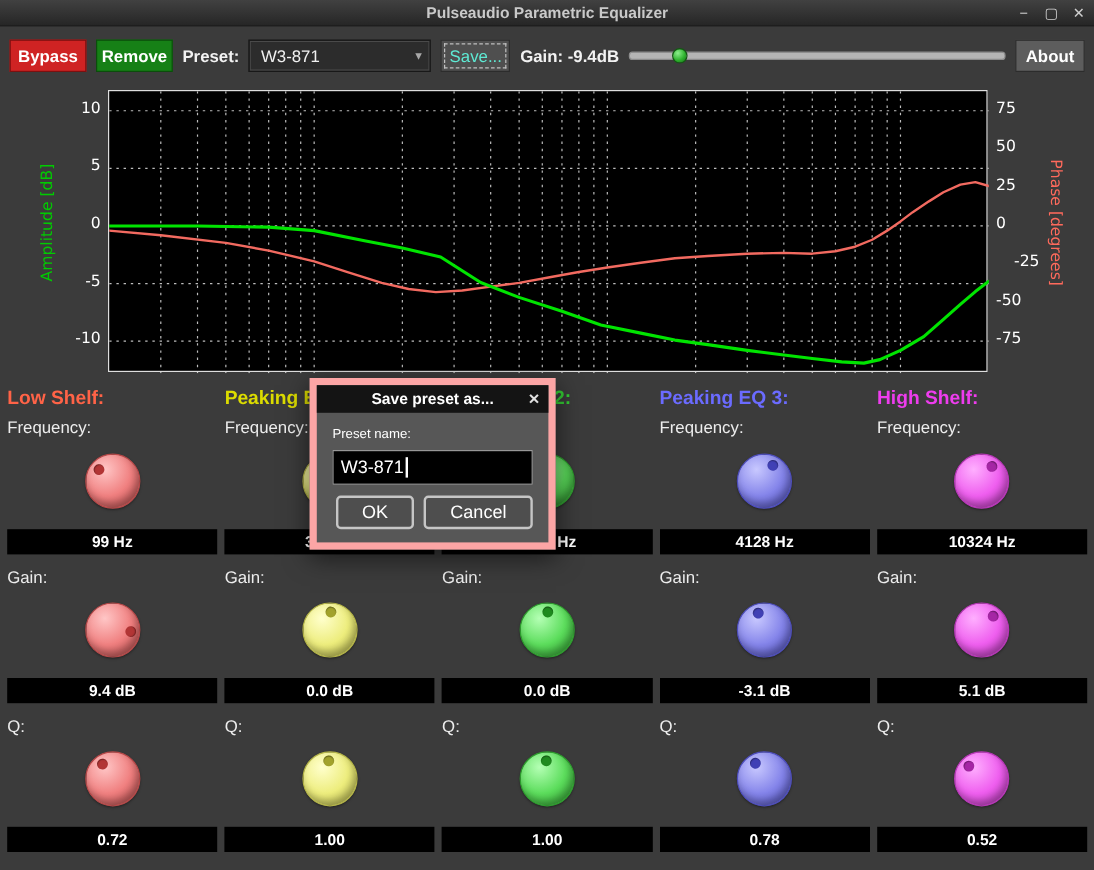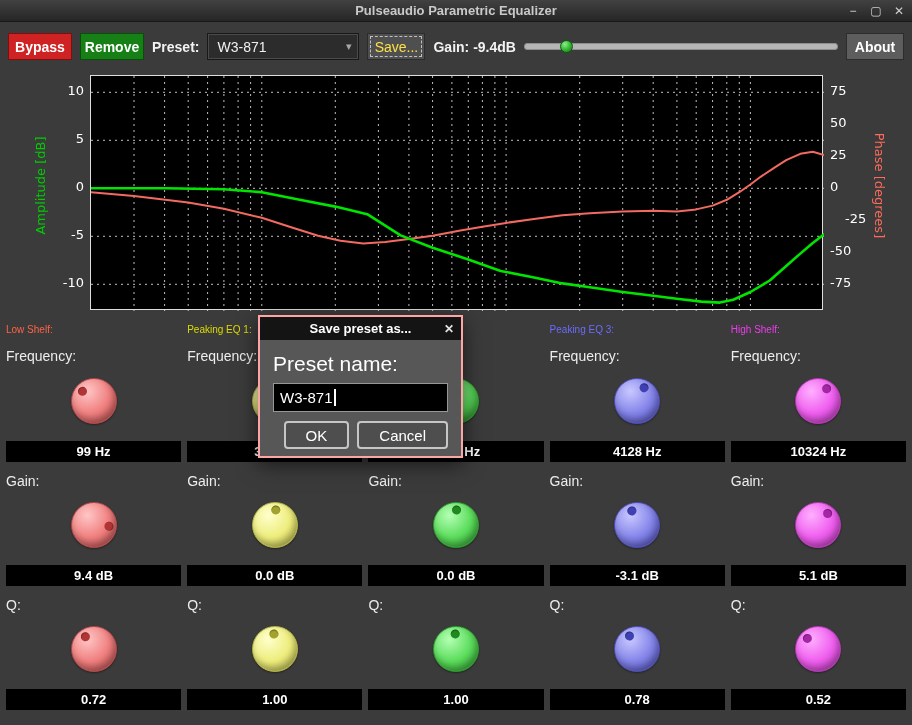--- a/index.html
+++ b/index.html
@@ -13,54 +13,54 @@
   .win-btn{color:#cfcfcf;font-size:12px;width:14px;text-align:center;cursor:default;}
 
   
   .toolbar{position:absolute;left:0;top:31px;width:100%;height:31px;display:flex;align-items:center;padding:0 8px;gap:8px;}
   .btn{height:27px;display:flex;align-items:center;justify-content:center;font-size:14px;color:#fff;cursor:default;white-space:nowrap;}
   .btn-bypass{width:64px;background:#cf2323;border:1px solid #7c1010;font-weight:bold;}
   .btn-remove{width:64px;background:#168016;border:1px solid #0b4d0b;font-weight:bold;}
   .lbl{color:#f2f2f2;font-size:14px;font-weight:bold;white-space:nowrap;}
   .combo{width:152px;height:27px;background:#2c2c2c;border:1px solid #181818;box-shadow:inset 0 0 0 1px #4a4a4a;display:flex;align-items:center;padding:0 9px;color:#f0f0f0;font-size:14px;position:relative;}
   .combo .chev{position:absolute;right:7px;color:#a8a8a8;font-size:11px;}
-  .btn-save{width:58px;background:#4f4f4f;border:1px solid #2c2c2c;outline:1px dashed #c0c0c0;outline-offset:-4px;color:#fde047;}
+  .btn-save{width:58px;background:#4f4f4f;border:1px solid #2c2c2c;outline:1px dashed #c0c0c0;outline-offset:-4px;color:#5eead4;}
   .btn-about{width:58px;background:#5d5d5d;border:1px solid #2c2c2c;font-weight:bold;}
   .slider{flex:1;height:27px;position:relative;min-width:120px;}
   .slider .track{position:absolute;left:0;right:0;top:10px;height:7px;background:#b5b5b5;border:1px solid #8d8d8d;border-radius:3px;}
   .slider .handle{position:absolute;top:7px;width:13px;height:13px;border-radius:50%;border:1px solid #135813;}
 
   
   .chart-wrap{position:absolute;left:0;top:66px;width:912px;height:256px;}
   .plot{position:absolute;left:90px;top:9px;width:733px;height:235px;background:#000;border:1px solid #dedede;}
   .plot svg{display:block;}
   .tick{position:absolute;color:#fff;font-family:"DejaVu Sans",sans-serif;font-size:13px;line-height:16px;}
   .tick.left{left:0;width:84px;text-align:right;}
   .tick.right{left:830px;}
   .axis-title{position:absolute;width:140px;text-align:center;font-family:"DejaVu Sans",sans-serif;font-size:13px;}
   #yl{left:-30px;top:112px;transform:rotate(-90deg);}
   #yr{left:809px;top:112px;transform:rotate(90deg);}
 
   
   .bands{position:absolute;left:6px;top:324px;width:900px;display:grid;grid-template-columns:repeat(5,1fr);column-gap:6px;}
   .band{position:relative;}
-  .band-header{font-size:10px;font-weight:normal;height:16px;white-space:nowrap;}
+  .band-header{font-size:16px;font-weight:bold;height:16px;white-space:nowrap;}
   .band-label{margin-top:8px;font-size:14px;color:#ededed;height:16px;}
   .band-label.mt11{margin-top:11px;}
   .knob{width:46px;height:46px;border-radius:50%;margin:14px auto 0;position:relative;border:1px solid #222;box-shadow:inset -2px -4px 6px rgba(0,0,0,.28), 0 1px 2px rgba(0,0,0,.4);}
   .knob.k2{margin-top:13px;}
   .dot{position:absolute;left:50%;top:50%;width:9px;height:9px;border-radius:50%;box-shadow:inset 0 1px 1px rgba(0,0,0,.35);}
   .vbox{margin-top:17px;height:21px;background:#000;color:#fff;font-size:13px;font-weight:bold;text-align:center;line-height:21px;white-space:nowrap;overflow:hidden;}
 
   
-  .dialog{position:absolute;left:258px;top:315px;width:205px;height:143px;background:#575757;border:2px solid #fca5a5;box-shadow:0 6px 20px rgba(0,0,0,.6);z-index:20;}
+  .dialog{position:absolute;left:258px;top:315px;width:205px;height:143px;background:#575757;border:6px solid #fca5a5;box-shadow:0 6px 20px rgba(0,0,0,.6);z-index:20;}
   .dialog-title{height:23px;background:#141414;display:flex;align-items:center;justify-content:center;position:relative;color:#fff;font-size:13px;font-weight:bold;}
   .dialog-close{position:absolute;right:7px;top:0;height:23px;display:flex;align-items:center;color:#e2e2e2;font-size:12px;cursor:default;}
   .dialog-body{padding:8px 13px 0;}
-  .dialog-prompt{color:#fff;font-size:21px;margin-top:4px;}
+  .dialog-prompt{color:#fff;font-size:11px;margin-top:4px;}
   .dialog-input{margin-top:7px;height:29px;background:#000;border:1px solid #979797;display:flex;align-items:center;padding:0 6px;color:#fff;font-size:15px;}
   .caret{display:inline-block;width:2px;height:17px;background:#fff;margin-left:1px;}
   .dialog-btns{display:flex;justify-content:flex-end;gap:8px;margin-top:9px;}
   .dbtn{height:28px;background:#4e4e4e;border:2px solid #c6c6c6;border-radius:4px;color:#fff;font-size:15px;display:flex;align-items:center;justify-content:center;padding:0 20px;cursor:default;}
 </style>
 </head>
 <body>
 
 <div class="titlebar">
   <span class="title">Pulseaudio Parametric Equalizer</span>

